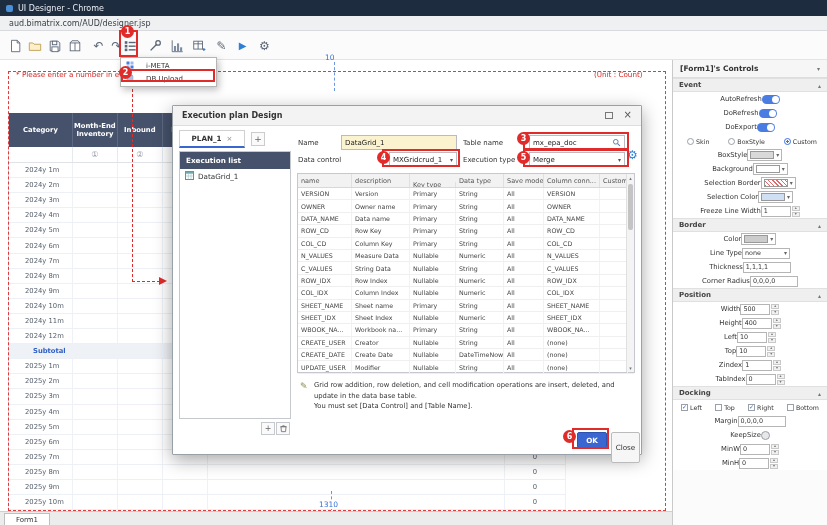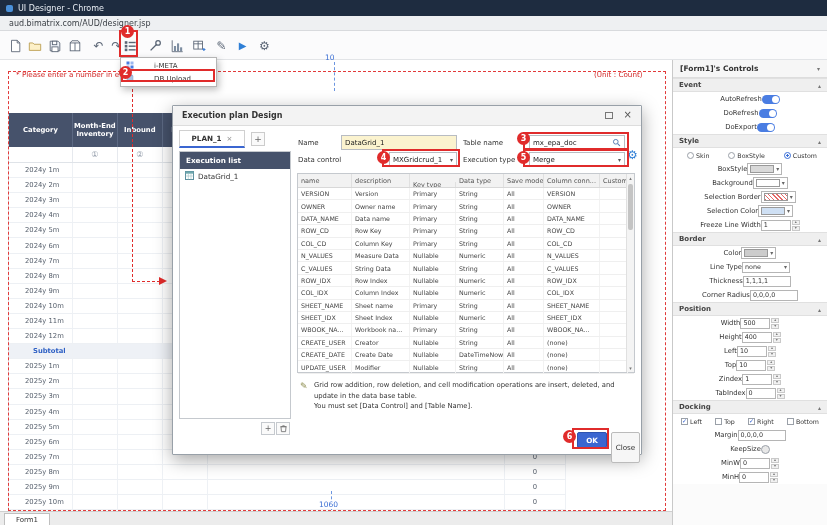--- a/index.html
+++ b/index.html
@@ -66,21 +66,21 @@
   .spinbtns { display:flex; flex-direction:column; gap:1px; }
   .spinbtns span { width:8px; height:5px; border:1px solid #c9c9c9; background:#f1f1f1; font-size:4px; line-height:1; color:#777; display:flex; align-items:center; justify-content:center; }
   .rad { width:7px; height:7px; border-radius:50%; border:1px solid #9aa0a8; background:#fff; display:inline-block; }
   .rad.sel { border-color:#3a6fd8; background:radial-gradient(circle,#3a6fd8 0 35%,#fff 40%); }
   .ropt, .copt { display:flex; align-items:center; gap:2px; font-size:6.3px; color:#333; }
   .chk { width:7px; height:7px; border:1px solid #9aa0a8; background:#fff; display:flex; align-items:center; justify-content:center; font-size:6px; color:#2f5fd0; font-weight:bold; line-height:1; }
   .kcirc { width:9px; height:9px; border-radius:50%; border:1px solid #9aa0a8; background:#e8e8e8; }
 
   
   .menu { position:absolute; left:120px; top:57px; width:97px; background:#fff; border:1px solid #b5b5b5; box-shadow:2px 3px 7px rgba(0,0,0,.25); z-index:30; padding:1px 0; }
-  .mitem { height:13px; display:flex; align-items:center; gap:20px; padding:0 5px; font-size:7px; color:#333; }
+  .mitem { height:13px; display:flex; align-items:center; gap:12px; padding:0 5px; font-size:7px; color:#333; }
   .mitem svg { width:8px; height:8px; }
 
   
   .dialog { position:absolute; left:172px; top:105px; width:470px; height:350px; background:#fff; border:1px solid #98a0a8; border-radius:1px; box-shadow:0 5px 18px rgba(0,0,0,.35); z-index:20; }
   .dlg-title { position:absolute; left:0; top:0; width:100%; height:20px; background:#f3f3f3; border-bottom:1px solid #ddd; border-radius:3px 3px 0 0; }
   .dlg-title-text { position:absolute; left:9px; top:5px; font-size:8px; font-weight:bold; color:#333; }
   .dlg-max { position:absolute; right:28px; top:6px; width:8px; height:7px; border:1px solid #777; }
   .dlg-close { position:absolute; right:9px; top:3px; font-size:10px; color:#555; }
   .tab { position:absolute; left:6px; top:24px; width:66px; height:18px; background:#fff; border:1px solid #d0d0d0; border-bottom:2px solid #3a66d1; display:flex; align-items:center; justify-content:center; gap:5px; font-size:7.2px; font-weight:bold; color:#333; }
   .tab .x { color:#888; font-size:7px; font-weight:normal; }
@@ -209,21 +209,21 @@
       <div class="tbtn" style="left: 256px;">
         <span class="uglyph">⚙</span>
       </div>
     </div>
 
   <div class="canvas-bg"></div>
   <div class="note-red">* Please enter a number in every</div>
   <div class="unit-red">(Unit : Count)</div>
   <div class="guide-top">10</div>
   <div class="gline-top"></div>
-  <div class="guide-bottom">1060</div>
+  <div class="guide-bottom">1310</div>
   <div class="gline-bottom"></div>
 
   <div class="design-table">
     <div class="dt-head" id="dt-head">
         <div class="hc" style="width: 64px;">Category</div>
         <div class="hc" style="width: 45px;">Month-End Inventory</div>
         <div class="hc" style="width: 45px;">Inbound</div>
         <div class="hc" style="width: 45px;">Branch</div>
         <div class="hc" style="width: 359px;"></div>
       </div>
@@ -448,24 +448,20 @@
           <span>DoRefresh</span>
           <span class="pill">
             <span class="kn"></span>
           </span>
         </div>
         <div class="prow">
           <span>DoExport</span>
           <span class="pill">
             <span class="kn"></span>
           </span>
-        </div>
-        <div class="sec-head">
-          <span>Style</span>
-          <span class="sec-caret">▴</span>
         </div>
         <div class="prow radrow">
           <span class="ropt">
             <span class="rad"></span>
             <span>Skin</span>
           </span>
           <span class="ropt">
             <span class="rad"></span>
             <span>BoxStyle</span>
           </span>

